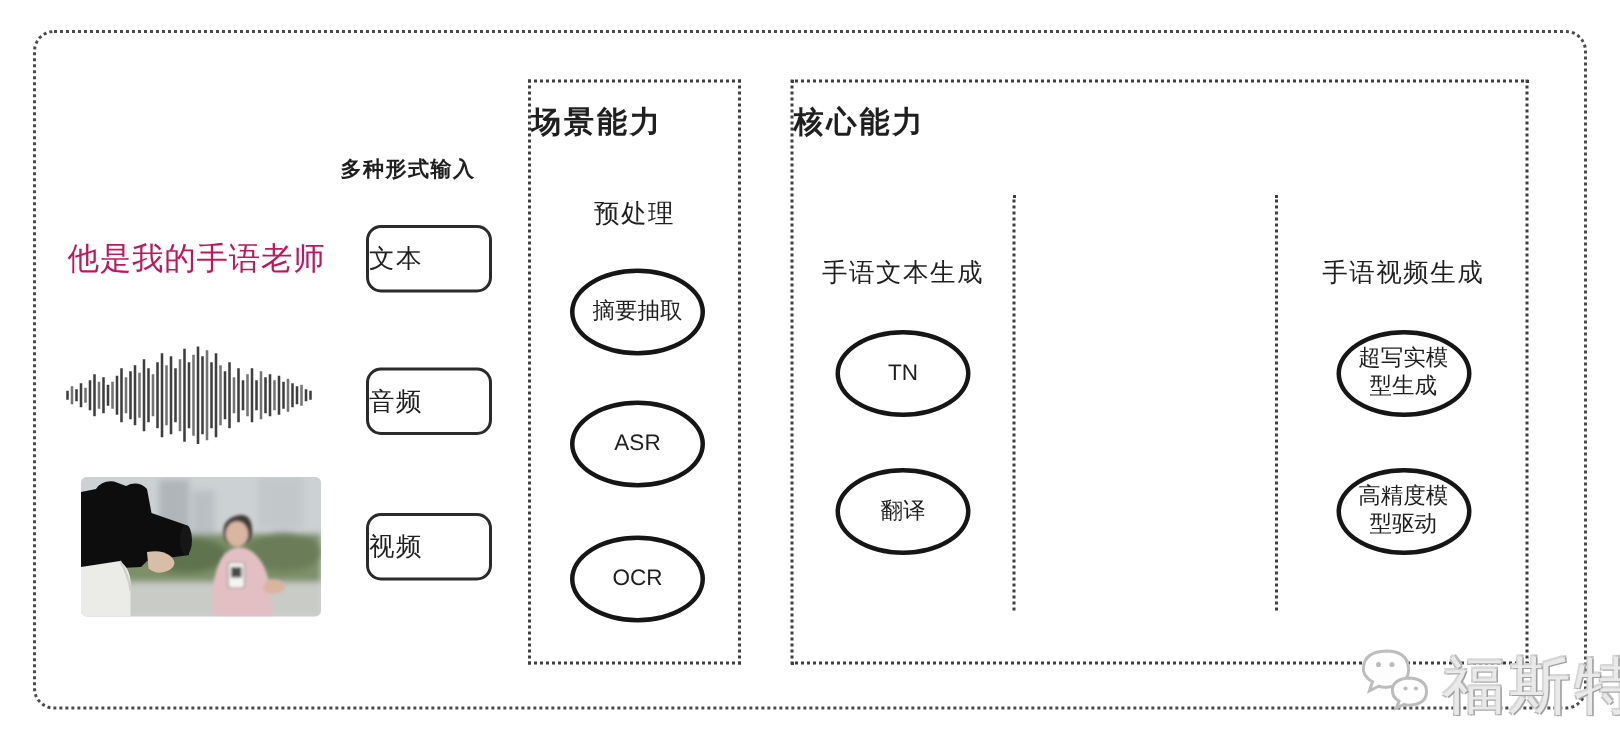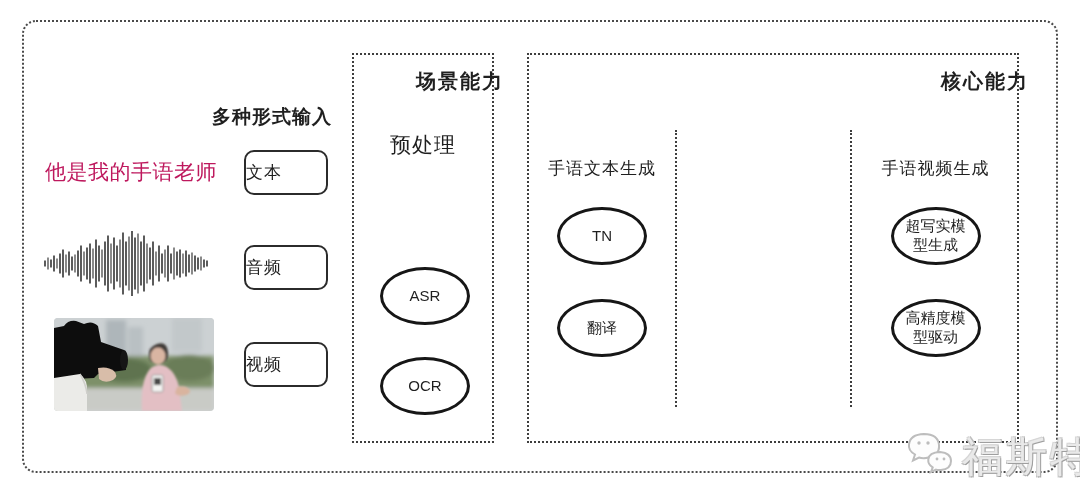--- a/index.html
+++ b/index.html
@@ -7,21 +7,21 @@
     position:relative;width:1080px;height:499px;background:#ffffff;overflow:hidden;
     font-family:"Liberation Sans","DejaVu Sans",sans-serif;color:#1f1f1f;
   }
   .outer-border{
     position:absolute;left:22px;top:20px;width:1036px;height:453px;
     border:2px dotted #4a4a4a;border-radius:14px;box-sizing:border-box;
   }
   
   .input-title{
     position:absolute;left:212px;top:104px;width:120px;text-align:center;
-    font-size:19px;font-weight:bold;letter-spacing:1px;
+    font-size:14px;font-weight:bold;letter-spacing:1px;
   }
   .sample-sentence{
     position:absolute;left:45px;top:158px;width:175px;font-size:21px;letter-spacing:.5px;
     color:#be185d;white-space:nowrap;
   }
   .input-box{
     position:absolute;left:244px;width:84px;height:45px;border:2px solid #2b2b2b;
     border-radius:10px;box-sizing:border-box;display:flex;align-items:center;
     font-size:17px;background:#fff;letter-spacing:1px;
   }
@@ -33,41 +33,41 @@
     position:absolute;left:54px;top:318px;width:160px;height:93px;border-radius:4px;
     overflow:hidden;background:#cfd3d4;
   }
   
   .cap-box{
     position:absolute;top:53px;height:390px;border:2px dotted #3e3e3e;box-sizing:border-box;background:transparent;
   }
   .scene-box{left:352px;width:142px;}
   .core-box{left:527px;width:492px;}
   .cap-title{
-    position:absolute;top:13px;left:12px;width:100%;text-align:right;
+    position:absolute;top:13px;left:0;width:100%;text-align:left;
     font-size:20px;font-weight:bold;letter-spacing:2px;
   }
   .scene-sub{
-    position:absolute;top:76px;left:0;width:100%;text-align:center;font-size:21px;letter-spacing:1px;
+    position:absolute;top:76px;left:0;width:100%;text-align:center;font-size:17px;letter-spacing:1px;
   }
   .ellipse{
     position:absolute;width:90px;height:58px;border:3px solid #161616;border-radius:50%;
     box-sizing:border-box;display:flex;align-items:center;justify-content:center;text-align:center;
     font-size:15px;line-height:1.25;background:#fff;padding:2px 6px;
   }
   .scene-box .ellipse{left:26px;}
   .scene-box .e1{top:124px;}
   .scene-box .e2{top:212px;text-align:right;}
   .scene-box .e3{top:302px;}
   .col-sep{
     position:absolute;top:75px;height:277px;width:0;border-left:2px dotted #3e3e3e;
   }
   .sep1{left:146px;}
   .sep2{left:321px;}
-  .core-col{position:absolute;top:0;height:100%;}
+  .core-col{position:absolute;top:13px;height:100%;}
   .col1{left:0;width:146px;}
   .col2{left:146px;width:175px;}
   .col3{left:321px;width:171px;}
   .col-header{
     position:absolute;top:102px;left:0;width:100%;text-align:center;font-size:17px;letter-spacing:1px;
     white-space:nowrap;
   }
   .core-col .ellipse{left:50%;margin-left:-45px;}
   .core-col .r1{top:152px;}
   .core-col .r2{top:244px;}
@@ -190,20 +190,23 @@
       <ellipse cx="70" cy="42" rx="4" ry="10" fill="#161616"></ellipse>
       <path d="M44 50 q10 -2 16 3 q5 5 -1 9 q-8 4 -14 -1 Z" fill="#d8bda9"></path>
       <path d="M0 60 L26 56 Q34 62 33 74 L33 93 L0 93 Z" fill="#ebebe8"></path>
       <path d="M26 56 q6 10 7 20" stroke="#cfcfcb" stroke-width="1.5" fill="none"></path>
     </svg>
   </div>
 
   <div class="cap-box scene-box">
     <div class="cap-title">场景能力</div>
     <div class="scene-sub">预处理</div>
+    <div class="ellipse e1">
+      <span>摘要抽取</span>
+    </div>
     <div class="ellipse e2">
       <span>ASR</span>
     </div>
     <div class="ellipse e3">
       <span>OCR</span>
     </div>
   </div>
 
   <div class="cap-box core-box">
     <div class="cap-title">核心能力</div>

